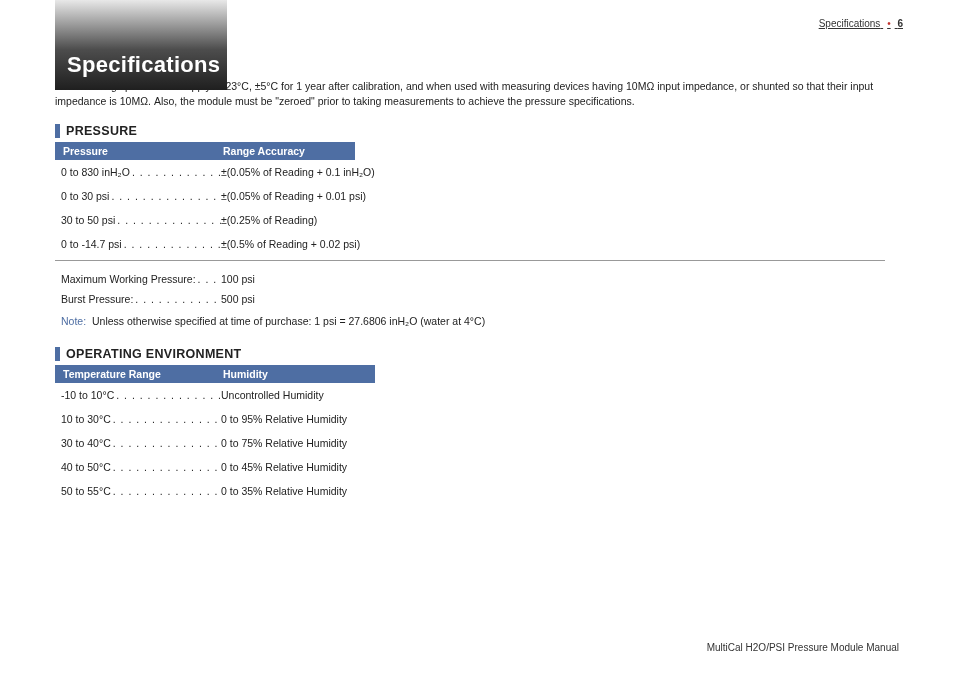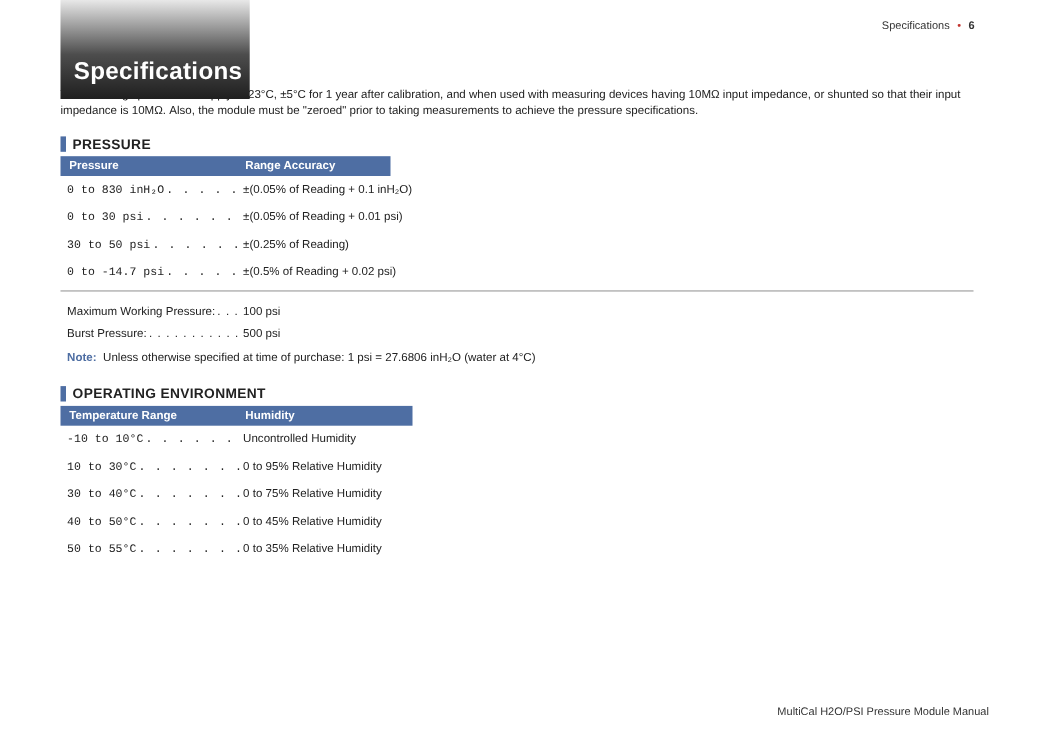--- a/index.html
+++ b/index.html
@@ -15,23 +15,24 @@
   .page {
     position: relative;
     width: 954px;
     height: 675px;
     padding: 0 55px 0 55px;
     box-sizing: border-box;
   }
   .header-nav {
     position: absolute;
     top: 18px;
-    right: 68px;
+    right: 51px;
     font-size: 10px;
     color: #333;
+    text-decoration: underline;
   }
   .header-nav .dot {
     color: #c2332e;
     margin: 0 4px;
   }
   .title-block {
     position: absolute;
     top: 0;
     left: 55px;
     width: 172px;
@@ -80,21 +81,20 @@
     display: flex;
     font-size: 10.5px;
     padding: 6px 6px;
     align-items: baseline;
   }
   .row .c1 {
     flex: 0 0 160px;
     position: relative;
     overflow: hidden;
     white-space: nowrap;
-    font-family: Liberation Mono, monospace;
   }
   .row .c1::after {
     content: " . . . . . . . . . . . . . . . . . . . . . . . . . . . . .";
     color: #222;
     letter-spacing: 1px;
     position: absolute;
     padding-left: 2px;
   }
   .row .c2 {
     flex: 1;
@@ -123,21 +123,21 @@
     position: absolute;
     padding-left: 2px;
   }
   .kv .v { flex: 1; }
   .note {
     font-size: 10.5px;
     padding: 6px 6px 0 6px;
   }
   .note .note-label {
     color: #4e6ea3;
-    font-weight: 700;
+    font-weight: 400;
     text-align: center;
   }
   .footer {
     position: absolute;
     bottom: 22px;
     right: 55px;
     font-size: 10px;
     color: #333;
   }
   .pressure-block { width: 300px; }

